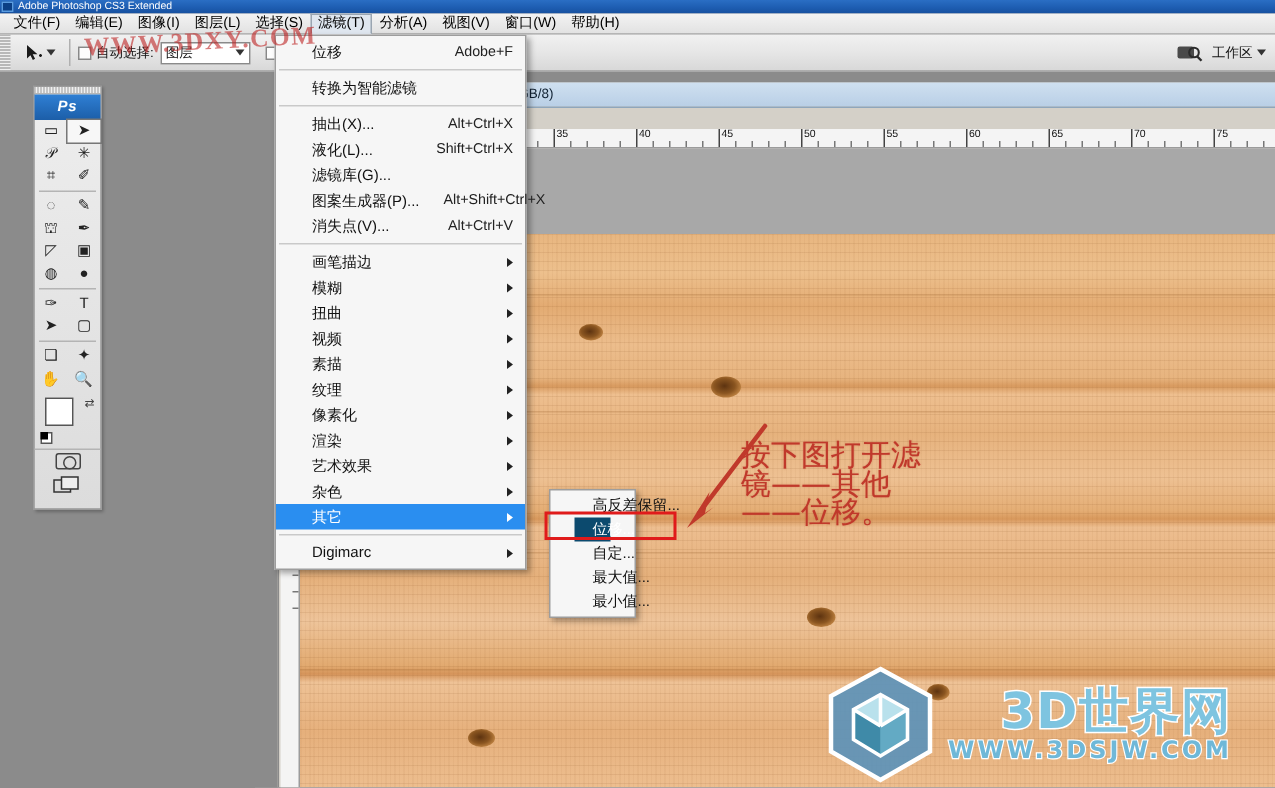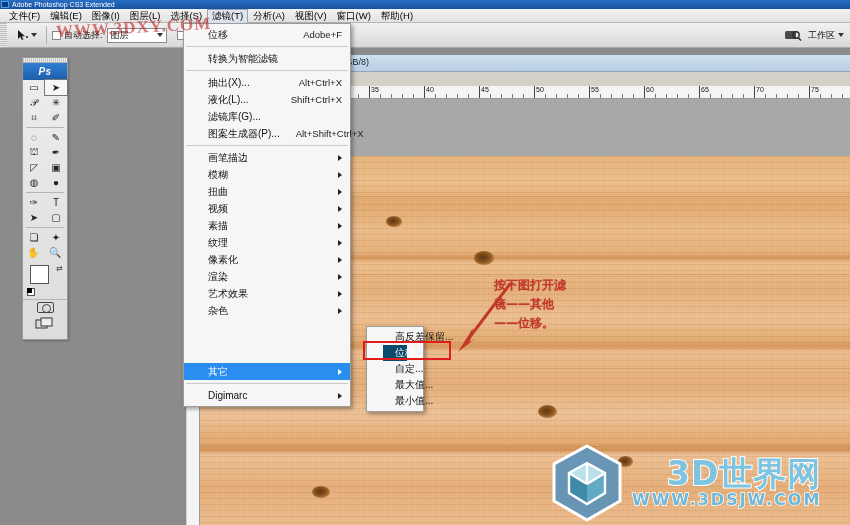--- a/index.html
+++ b/index.html
@@ -165,21 +165,21 @@
     height: 17px; display:flex; align-items:center;
     padding: 0 8px 0 24px; font-size: 10px; color: #111; position: relative;
     white-space: nowrap;
   }
   .dd-item .sc { margin-left:auto; font-size:9.5px; color:#222; padding-left: 16px; }
   .dd-item .arrow {
     margin-left:auto; width:0;height:0;
     border-top:3.5px solid transparent;border-bottom:3.5px solid transparent;
     border-left:4px solid #222;
   }
-  .dd-item.hl { background: #2a8ef0; color:#fff;margin-top:44px; }
+  .dd-item.hl { background: #2a8ef0; color:#fff; }
   .dd-item.hl .arrow { border-left-color:#fff; }
   .dd-sep { height:1px; background:#c9c9c9; margin: 3px 2px; }
 
   
   .submenu {
     position: absolute; left: 366px; top: 326px; width: 58px;
     background: #f6f6f6; border: 1px solid #9d9d9d;
     box-shadow: 2px 2px 4px rgba(0,0,0,.35);
     padding: 2px 16px; z-index: 60;
   }
@@ -188,23 +188,23 @@
     font-size: 10px; color:#111; white-space: nowrap;
   }
   .sm-item.hl { background: #0c4a6e; color:#fff; }
   .redbox {
     position:absolute; left: 363px; top: 341px; width: 88px; height: 19px;
     border: 2px solid #e01b1b; z-index: 70; pointer-events:none;
   }
 
   
   .annot {
-    position:absolute; left: 494px; top: 276px; width: 130px;
-    color: #c0392b; font-size: 12px; line-height: 19px;
-    font-family: "DejaVu Sans", sans-serif; font-weight: 700;
+    position:absolute; left: 494px; top: 294px; width: 130px;
+    color: #c0392b; font-size: 20px; line-height: 19px;
+    font-family: "DejaVu Sans", sans-serif; font-weight: 400;
     text-shadow: 0 0 1px rgba(192,57,43,.5);
     z-index: 40;
   }
   .arrow-svg { position:absolute; left: 452px; top: 280px; z-index: 41; }
 
   
   .wm-top {
     position:absolute; left: 56px; top: 18px; z-index: 80;
     font-size: 17px; font-weight: bold; color: rgba(190,40,40,.62);
     letter-spacing: 1px; font-family: "Liberation Serif", serif;
@@ -489,20 +489,24 @@
         <span>液化(L)...</span>
         <span class="sc">Shift+Ctrl+X</span>
       </div>
       <div class="dd-item">
         <span>滤镜库(G)...</span>
       </div>
       <div class="dd-item">
         <span>图案生成器(P)...</span>
         <span class="sc">Alt+Shift+Ctrl+X</span>
       </div>
+      <div class="dd-item">
+        <span>消失点(V)...</span>
+        <span class="sc">Alt+Ctrl+V</span>
+      </div>
       <div class="dd-sep"></div>
       <div class="dd-item">
         <span>画笔描边</span>
         <span class="arrow"></span>
       </div>
       <div class="dd-item">
         <span>模糊</span>
         <span class="arrow"></span>
       </div>
       <div class="dd-item">

